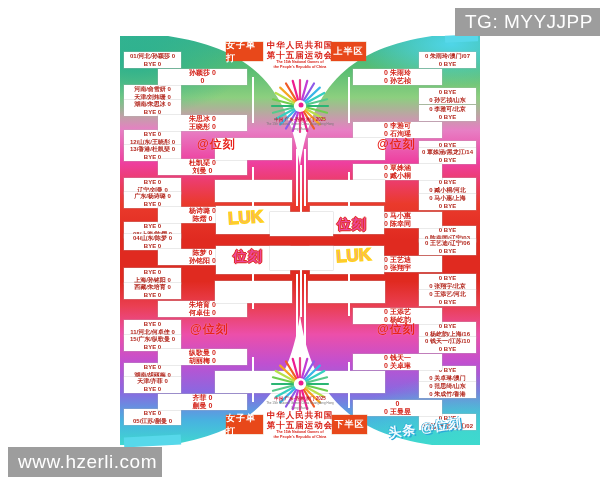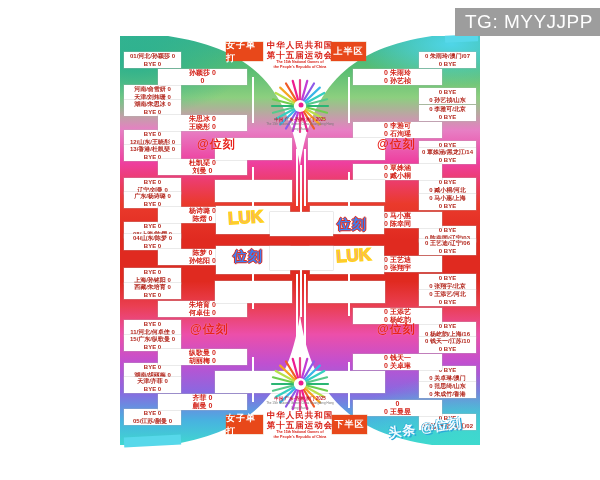--- a/index.html
+++ b/index.html
@@ -25,21 +25,21 @@
           display:flex;align-items:center;justify-content:center;letter-spacing:1px;
           box-shadow:0 0 0 .5px rgba(200,120,60,.4);}
   .titleblock{position:absolute;width:84px;text-align:center;color:#d9251c;}
   .titleblock .zh{font-size:8.5px;font-weight:bold;line-height:9.5px;letter-spacing:1px;}
   .titleblock .en{font-size:3.8px;line-height:4.5px;font-weight:bold;transform:scale(.95);}
   .caption{position:absolute;width:70px;text-align:center;font-size:4.5px;line-height:5px;
            color:#c81e3c;font-weight:bold;}
   .caption .cap-en{font-size:3px;color:#777;display:block;font-weight:normal;}
   .wm-red{position:absolute;color:#e8231c;font-weight:bold;font-size:12px;letter-spacing:1px;
           text-shadow:0 0 1px rgba(255,255,255,.6);}
-  .wm-weike{position:absolute;color:#3b82f6;font-weight:bold;font-size:14px;letter-spacing:1px;
+  .wm-weike{position:absolute;color:#ec4899;font-weight:bold;font-size:14px;letter-spacing:1px;
             text-shadow:-1px 0 0 #e03022,1px 0 0 #e03022,0 -1px 0 #e03022,0 1px 0 #e03022;}
   .wm-luk{position:absolute;color:transparent;-webkit-text-stroke:1.5px #ffd21c;
           font-weight:bold;font-size:17px;letter-spacing:0;transform:rotate(-4deg);
           text-shadow:0 0 1px rgba(224,48,34,.5);}
   .wm-toutiao{position:absolute;color:#f4fbff;font-weight:bold;font-size:13px;
           transform:rotate(-8deg);letter-spacing:1px;
           text-shadow:1.5px 1.5px 0 #2aa8d8,-0.5px -0.5px 0 #2aa8d8;}
   .graybox{position:absolute;background:#9d9d9d;color:#fff;display:flex;align-items:center;
            font-size:19px;letter-spacing:.5px;padding-left:10px;}
   .cyanbit{position:absolute;background:#57d8ea;}
@@ -414,13 +414,14 @@
   <div class="wm-weike" style="left:337px;top:216px;">位刻</div>
   <div class="wm-weike" style="left:233px;top:248px;">位刻</div>
   <div class="wm-luk" style="left:336px;top:246px;">LUK</div>
 
   <div class="wm-toutiao" style="left:388px;top:419px;">头条 @位刻</div>
 
   <div class="cyanbit" style="left:445px;top:35px;width:33px;height:7px;transform:rotate(-3deg);"></div>
   <div class="cyanbit" style="left:124px;top:436px;width:57px;height:10px;transform:rotate(-3deg);"></div>
 
   <div class="graybox" style="left:455px;top:8px;width:145px;height:28px;">TG: MYYJJPP</div>
+  <div class="graybox" style="left:8px;top:447px;width:144px;height:30px;">www.hzerli.com</div>
 </div>
 
 </body></html>

